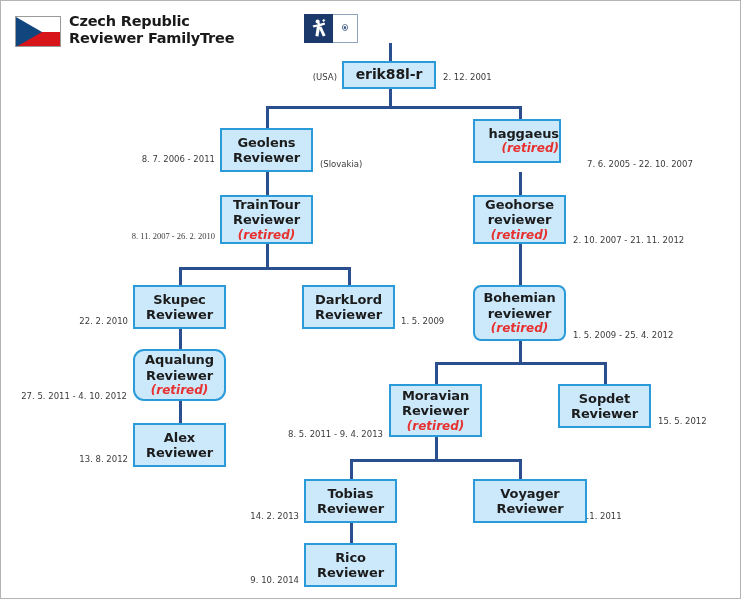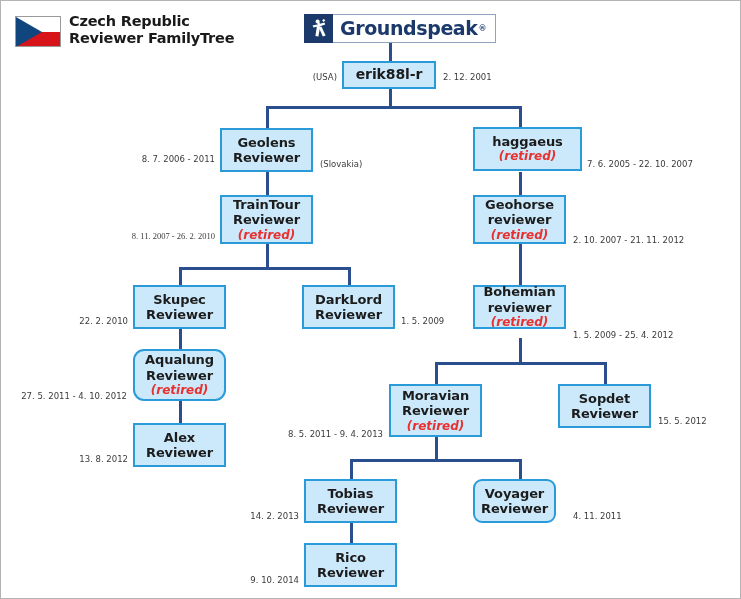--- a/index.html
+++ b/index.html
@@ -162,21 +162,20 @@
           <path d="M14.5 6.2 L16.0 10.0 L14.0 11.0 L13.0 8.0 Z" fill="#ffffff"></path>
           <circle cx="13.6" cy="7.4" r="2.0" fill="#ffffff"></circle>
           <path d="M8.5 11.5 L13.2 10.6 L14.6 12.2 L9.6 13.6 Z" fill="#ffffff"></path>
           <path d="M13.2 10.6 L20.5 8.6 L21.2 10.4 L14.6 12.8 Z" fill="#ffffff"></path>
           <path d="M13.0 11.8 L16.2 12.6 L14.4 22.6 L11.4 22.0 Z" fill="#ffffff"></path>
           <path d="M14.6 13.0 L17.4 12.4 L21.6 21.4 L18.8 22.4 Z" fill="#ffffff"></path>
           <path d="M19.6 5.0 L21.4 6.2 L19.4 8.0 L18.2 6.6 Z" fill="#ffffff"></path>
         </svg>
       </div>
       <div class="gs-word">
-        <span class="gs-word-text">Groundspeak</span>
           <span class="gs-reg">®</span>
       </div>
     </div>
 
     <div class="vline" style="left:388px; top:42px; height:18px;"></div>
 
     <div class="vline" style="left:388px; top:88px; height:17px;"></div>
     <div class="hline" style="left:265px; top:105px; width:256px;"></div>
     <div class="vline" style="left:265px; top:105px; height:22px;"></div>
     <div class="vline" style="left:518px; top:105px; height:22px;"></div>
@@ -214,21 +213,21 @@
     <div class="cap left" style="left:258px; top:71px; width:78px;">(USA)</div>
     <div class="cap right" style="left:442px; top:71px;">2. 12. 2001</div>
 
     <div class="node" style="left:219px; top:127px; width:93px; height:44px;">
       <div class="nm">Geolens
 Reviewer</div>
     </div>
     <div class="cap left" style="left:122px; top:153px; width:92px;">8. 7. 2006 - 2011</div>
     <div class="cap right" style="left:319px; top:158px;">(Slovakia)</div>
 
-    <div class="node" style="left:472px; top:126px; width:109px; height:44px;">
+    <div class="node" style="left:472px; top:118px; width:88px; height:44px;align-items:flex-end;">
       <div class="nm">haggaeus</div>
       <div class="ret">(retired)</div>
     </div>
     <div class="cap right" style="left:572px; top:158px;margin-left:14px;">7. 6. 2005 - 22. 10. 2007</div>
 
     <div class="node" style="left:219px; top:194px; width:93px; height:49px;">
       <div class="nm">TrainTour
 Reviewer</div>
       <div class="ret">(retired)</div>
     </div>
@@ -246,21 +245,21 @@
 Reviewer</div>
     </div>
     <div class="cap left" style="left:45px; top:315px; width:82px;">22. 2. 2010</div>
 
     <div class="node" style="left:301px; top:284px; width:93px; height:44px;">
       <div class="nm">DarkLord
 Reviewer</div>
     </div>
     <div class="cap right" style="left:400px; top:315px;">1. 5. 2009</div>
 
-    <div class="node" style="left:472px; top:284px; width:93px; height:44px;">
+    <div class="node" style="left:472px; top:284px; width:93px; height:56px;border-radius:8px;">
       <div class="nm">Bohemian
 reviewer</div>
       <div class="ret">(retired)</div>
     </div>
     <div class="cap right" style="left:572px; top:329px;">1. 5. 2009 - 25. 4. 2012</div>
 
     <div class="node" style="left:132px; top:348px; width:93px; height:52px;border-radius:11px;">
       <div class="nm">Aqualung
 Reviewer</div>
       <div class="ret">(retired)</div>
@@ -285,21 +284,21 @@
 Reviewer</div>
     </div>
     <div class="cap left" style="left:45px; top:453px; width:82px;">13. 8. 2012</div>
 
     <div class="node" style="left:303px; top:478px; width:93px; height:44px;">
       <div class="nm">Tobias
 Reviewer</div>
     </div>
     <div class="cap left" style="left:210px; top:510px; width:88px;">14. 2. 2013</div>
 
-    <div class="node" style="left:472px; top:478px; width:83px; height:44px;border-radius:9px;">
+    <div class="node" style="left:472px; top:478px; width:114px; height:44px;">
       <div class="nm">Voyager
 Reviewer</div>
     </div>
     <div class="cap right" style="left:572px; top:510px;">4. 11. 2011</div>
 
     <div class="node" style="left:303px; top:542px; width:93px; height:44px;">
       <div class="nm">Rico
 Reviewer</div>
     </div>
     <div class="cap left" style="left:210px; top:574px; width:88px;">9. 10. 2014</div>

